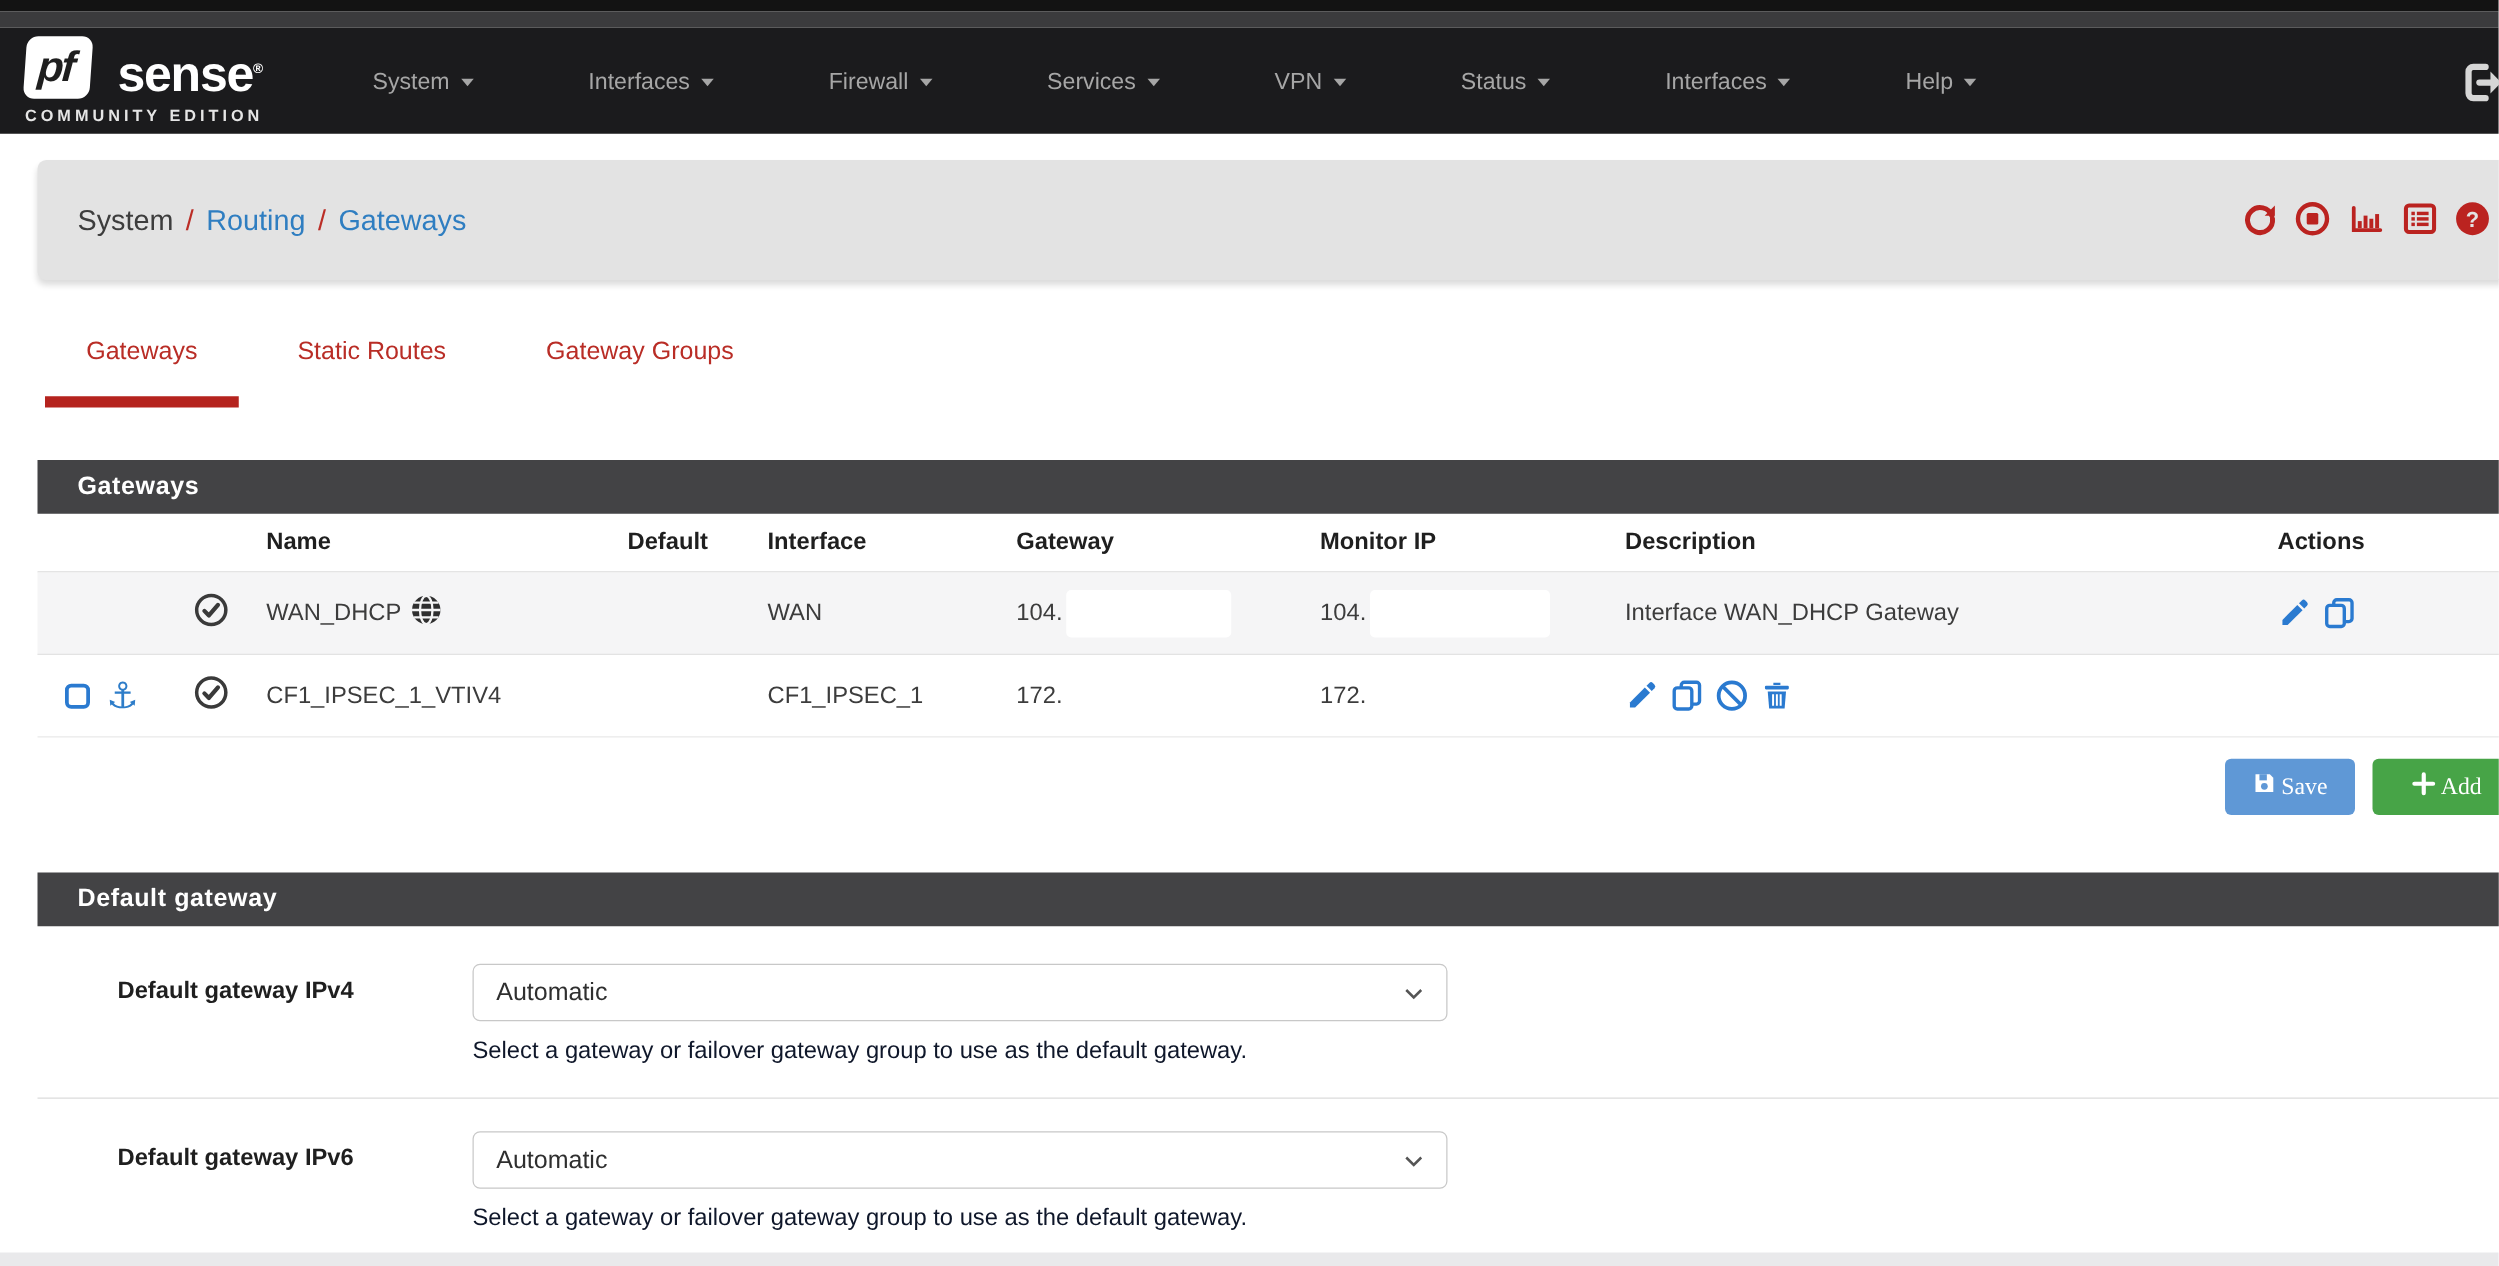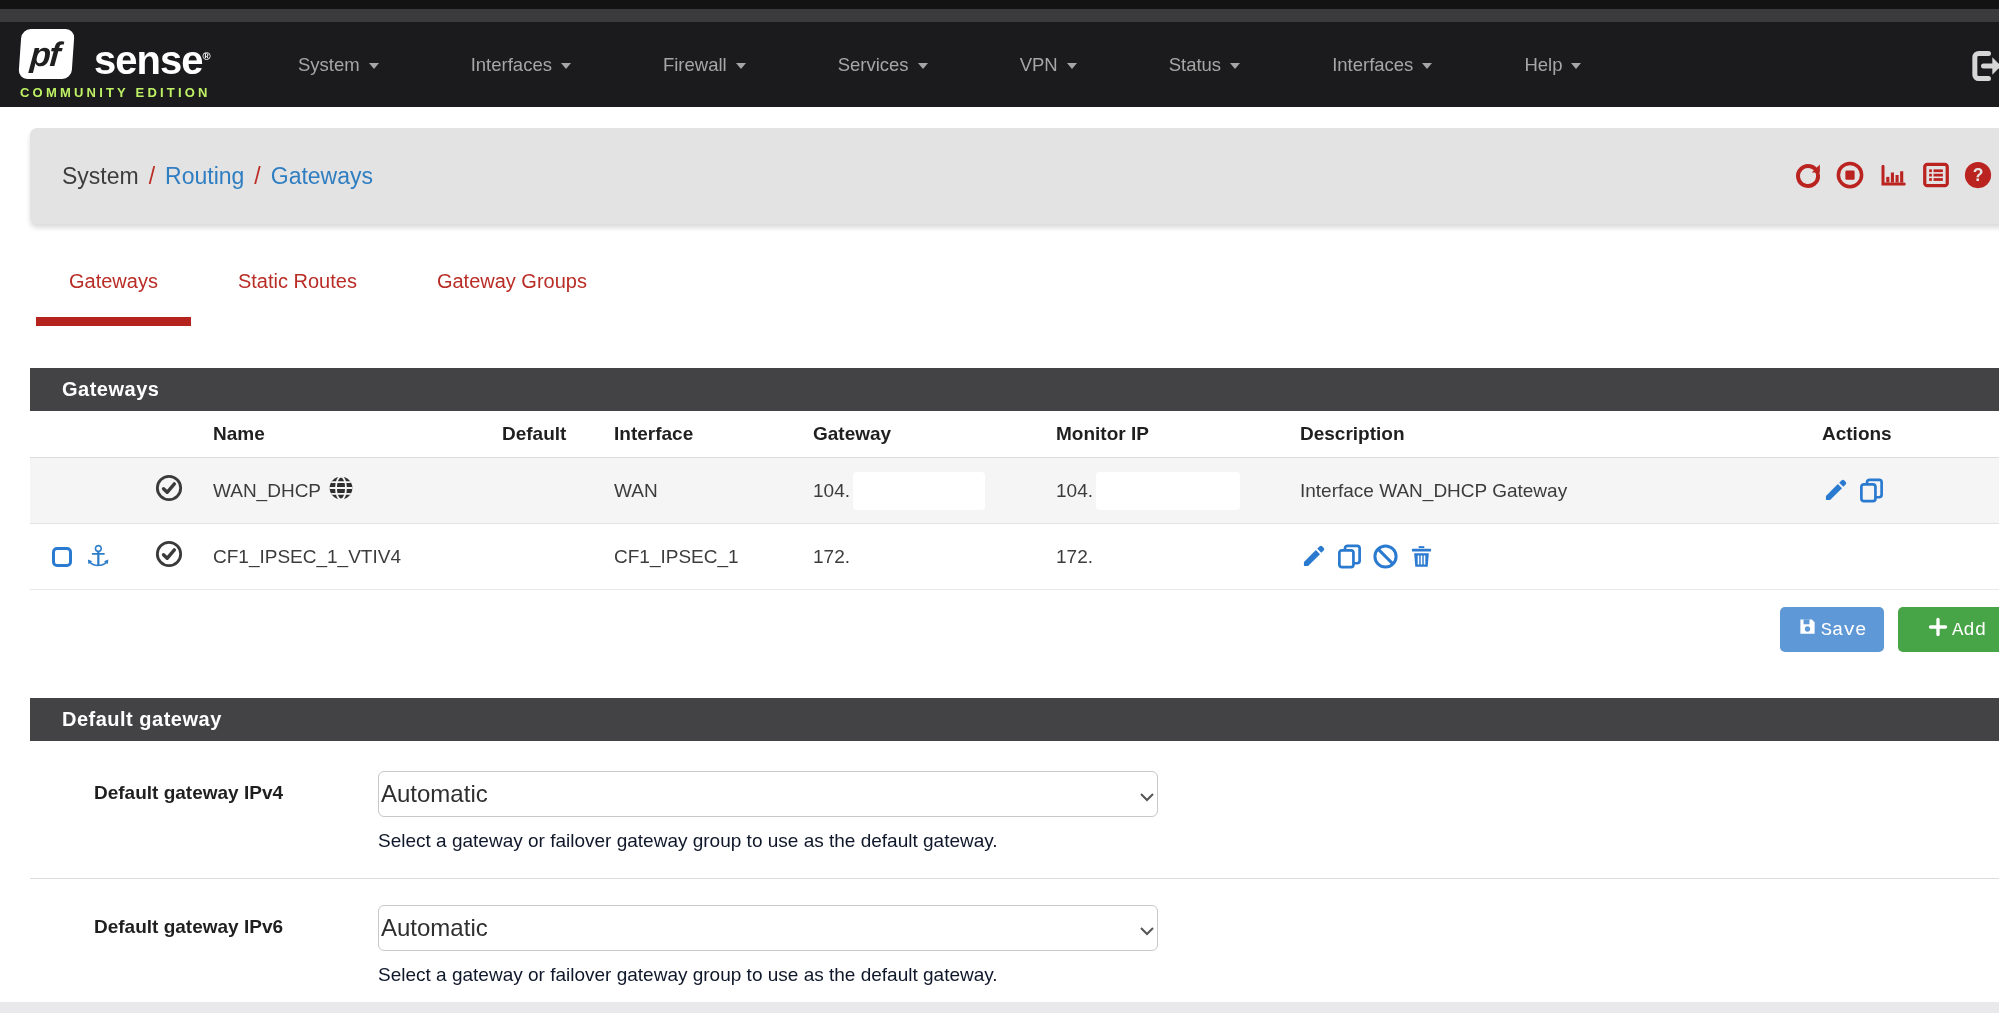--- a/index.html
+++ b/index.html
@@ -10,21 +10,21 @@
   .strip-a { height:9px; background:#131313; }
   .strip-b { height:13px; background:#3b3b3d; }
   .navbar { height:85px; background:#1b1b1d; display:flex; align-items:center; position:relative; }
 
   .brand { margin-left:20px; width:200px; flex:0 0 auto; }
   .brand-row { display:flex; align-items:flex-end; }
   .pf-box { width:53px; height:50px; background:#ffffff; border-radius:9px; display:flex; align-items:center; justify-content:center; transform:skewX(-4deg); }
   .pf-box span { font-size:34px; font-weight:bold; font-style:italic; color:#1f1f1f; letter-spacing:-2px; padding-right:4px; }
   .sense { color:#ffffff; font-size:40px; font-weight:bold; letter-spacing:-1px; line-height:0.95; margin-left:21px; }
   .reg { color:#ffffff; font-size:11px; vertical-align:super; }
-  .brand-sub { color:#bef264; font-size:13px; font-weight:bold; letter-spacing:3.2px; margin-top:6px; white-space:nowrap; }
+  .brand-sub { color:#e5e5e5; font-size:13px; font-weight:bold; letter-spacing:3.2px; margin-top:6px; white-space:nowrap; }
 
   .menu { display:flex; align-items:center; gap:92px; margin-left:78px; }
   .menu-item { color:#a6a6a6; font-size:18.5px; display:flex; align-items:center; cursor:pointer; white-space:nowrap; }
   .caret { display:inline-block; width:0; height:0; border-left:5.5px solid transparent; border-right:5.5px solid transparent; border-top:6.5px solid #a6a6a6; margin-left:9px; margin-top:3px; }
 
   .signout { position:absolute; right:-7px; top:24px; color:#d6d6d6; }
 
   
   .crumb-bar { position:relative; margin:21px 0 0 30px; width:2000px; height:96px; background:#e3e3e3; border-radius:7px 0 0 7px; box-shadow:0 4px 5px rgba(0,0,0,.14); display:flex; align-items:center; }
   .crumb { margin-left:32px; font-size:23px; }
@@ -60,33 +60,33 @@
   .c-actions { flex:1; display:flex; align-items:center; gap:9px; color:#2a7ad0; }
   .c-actions svg { cursor:pointer; display:block; }
   .redact { display:inline-block; background:#ffffff; border-radius:4px; height:38px; margin-left:3px; }
   .redact.gw { width:132px; }
   .redact.mon { width:144px; }
   .sq-icon { width:20px; height:20px; border:3px solid #2a7ad0; border-radius:5px; }
   .anchor { color:#2e7dc9; font-size:29px; line-height:1; font-family:"DejaVu Sans",sans-serif; }
 
   
   .btn-row { position:relative; height:45px; margin-top:17px; }
-  .btn { position:absolute; height:45px; border:none; border-radius:5px; color:#ffffff; font-size:19px; font-family:Liberation Mono, monospace; display:flex; align-items:center; justify-content:center; gap:4px; cursor:pointer; }
+  .btn { position:absolute; height:45px; border:none; border-radius:5px; color:#ffffff; font-size:19px; font-family:Liberation Serif, serif; display:flex; align-items:center; justify-content:center; gap:4px; cursor:pointer; }
   .btn-save { left:1780px; width:104px; background:#5f98d6; }
   .btn-add { left:1898px; width:118px; background:#47a447; }
 
   
   .dg-panel { margin-top:46px; }
   .dg-body { padding-top:30px; }
   .fgroup { display:flex; }
   .fgroup.first { padding-bottom:26px; border-bottom:1px solid #dcdcdc; }
   .fgroup.second { padding-top:26px; padding-bottom:30px; }
   .flabel { width:348px; padding-left:64px; font-size:19px; font-weight:bold; color:#1f1f1f; padding-top:11px; }
   .fctl { width:780px; }
-  .select { width:780px; height:46px; background:#ffffff; border:1px solid #c8c8c8; border-radius:6px; display:flex; align-items:center; font-size:24px; color:#2f2f2f; padding:0 2px; cursor:pointer; }
+  .select { width:780px; height:46px; background:#ffffff; border:1px solid #c8c8c8; border-radius:6px; display:flex; align-items:center; font-size:20px; color:#2f2f2f; padding:0 18px; cursor:pointer; }
   .select .chev { margin-left:auto; color:#555; }
   .fhelp { margin-top:13px; font-size:19px; color:#0f172a; }
 
   .footer-strip { position:absolute; left:0; bottom:0; width:1999px; height:11px; background:#e9e9eb; }
 </style>
 </head>
 <body>
 
 <div class="strip-a"></div>
 <div class="strip-b"></div>

